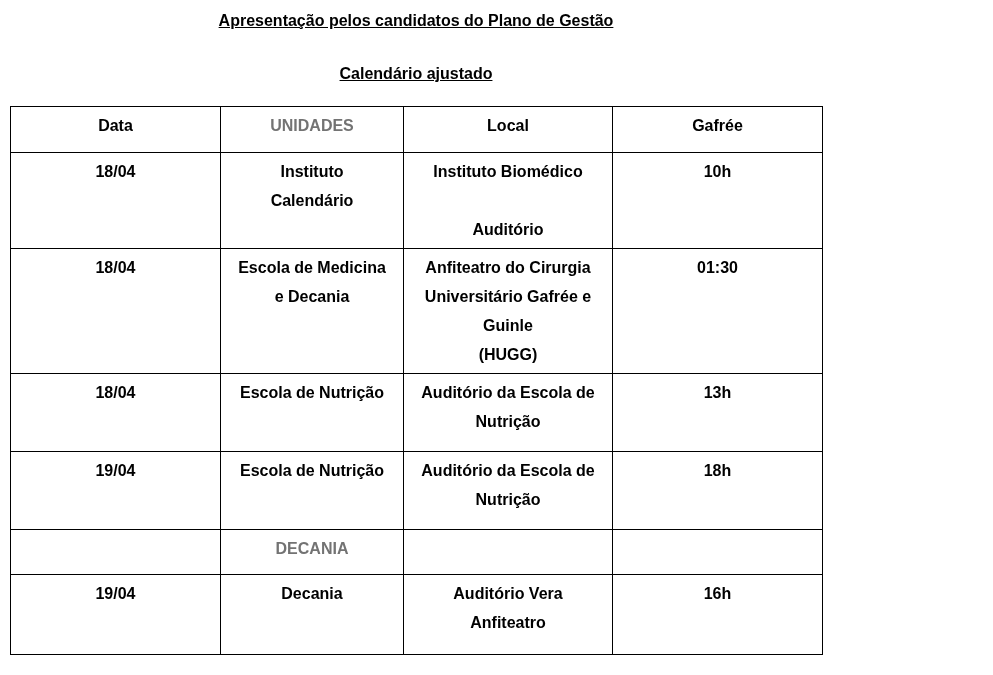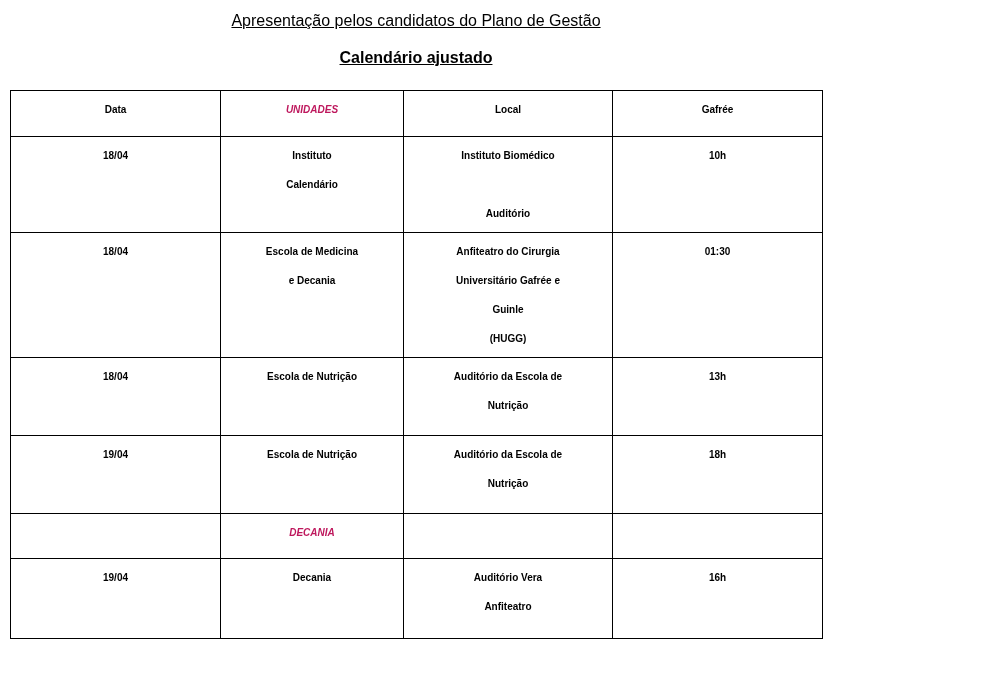--- a/index.html
+++ b/index.html
@@ -16,51 +16,51 @@
     background: #ffffff;
     overflow: hidden;
   }
   .content {
     width: 812px;
     margin-left: 10px;
   }
   .doc-title {
     margin: 10px 0 8px 0;
     font-size: 16px;
-    font-weight: normal;
+    font-weight: bold;
     text-align: center;
     text-decoration: underline;
     line-height: 22px;
   }
   .doc-subtitle {
-    margin: 16px 0 22px 0;
+    margin: 32px 0 22px 0;
     font-size: 16px;
     font-weight: bold;
     text-align: center;
     text-decoration: underline;
     line-height: 20px;
   }
   table.schedule {
     border-collapse: collapse;
     table-layout: fixed;
     width: 812px;
   }
   table.schedule th,
   table.schedule td {
     border: 1px solid #000000;
     vertical-align: top;
     text-align: center;
     font-weight: bold;
-    font-size: 10px;
+    font-size: 16px;
     line-height: 29px;
     padding: 4px 4px;
     white-space: pre-line;
     overflow: hidden;
   }
-  .red { color: #be185d; font-style: italic; }
+  .red { color: #737373; }
   tr.row-header  { height: 46px; }
   tr.row-0 { height: 96px; }
   tr.row-1 { height: 124px; }
   tr.row-2 { height: 78px; }
   tr.row-3 { height: 78px; }
   tr.row-4 { height: 45px; }
   tr.row-5 { height: 80px; }
 </style>
 </head>
 <body>

